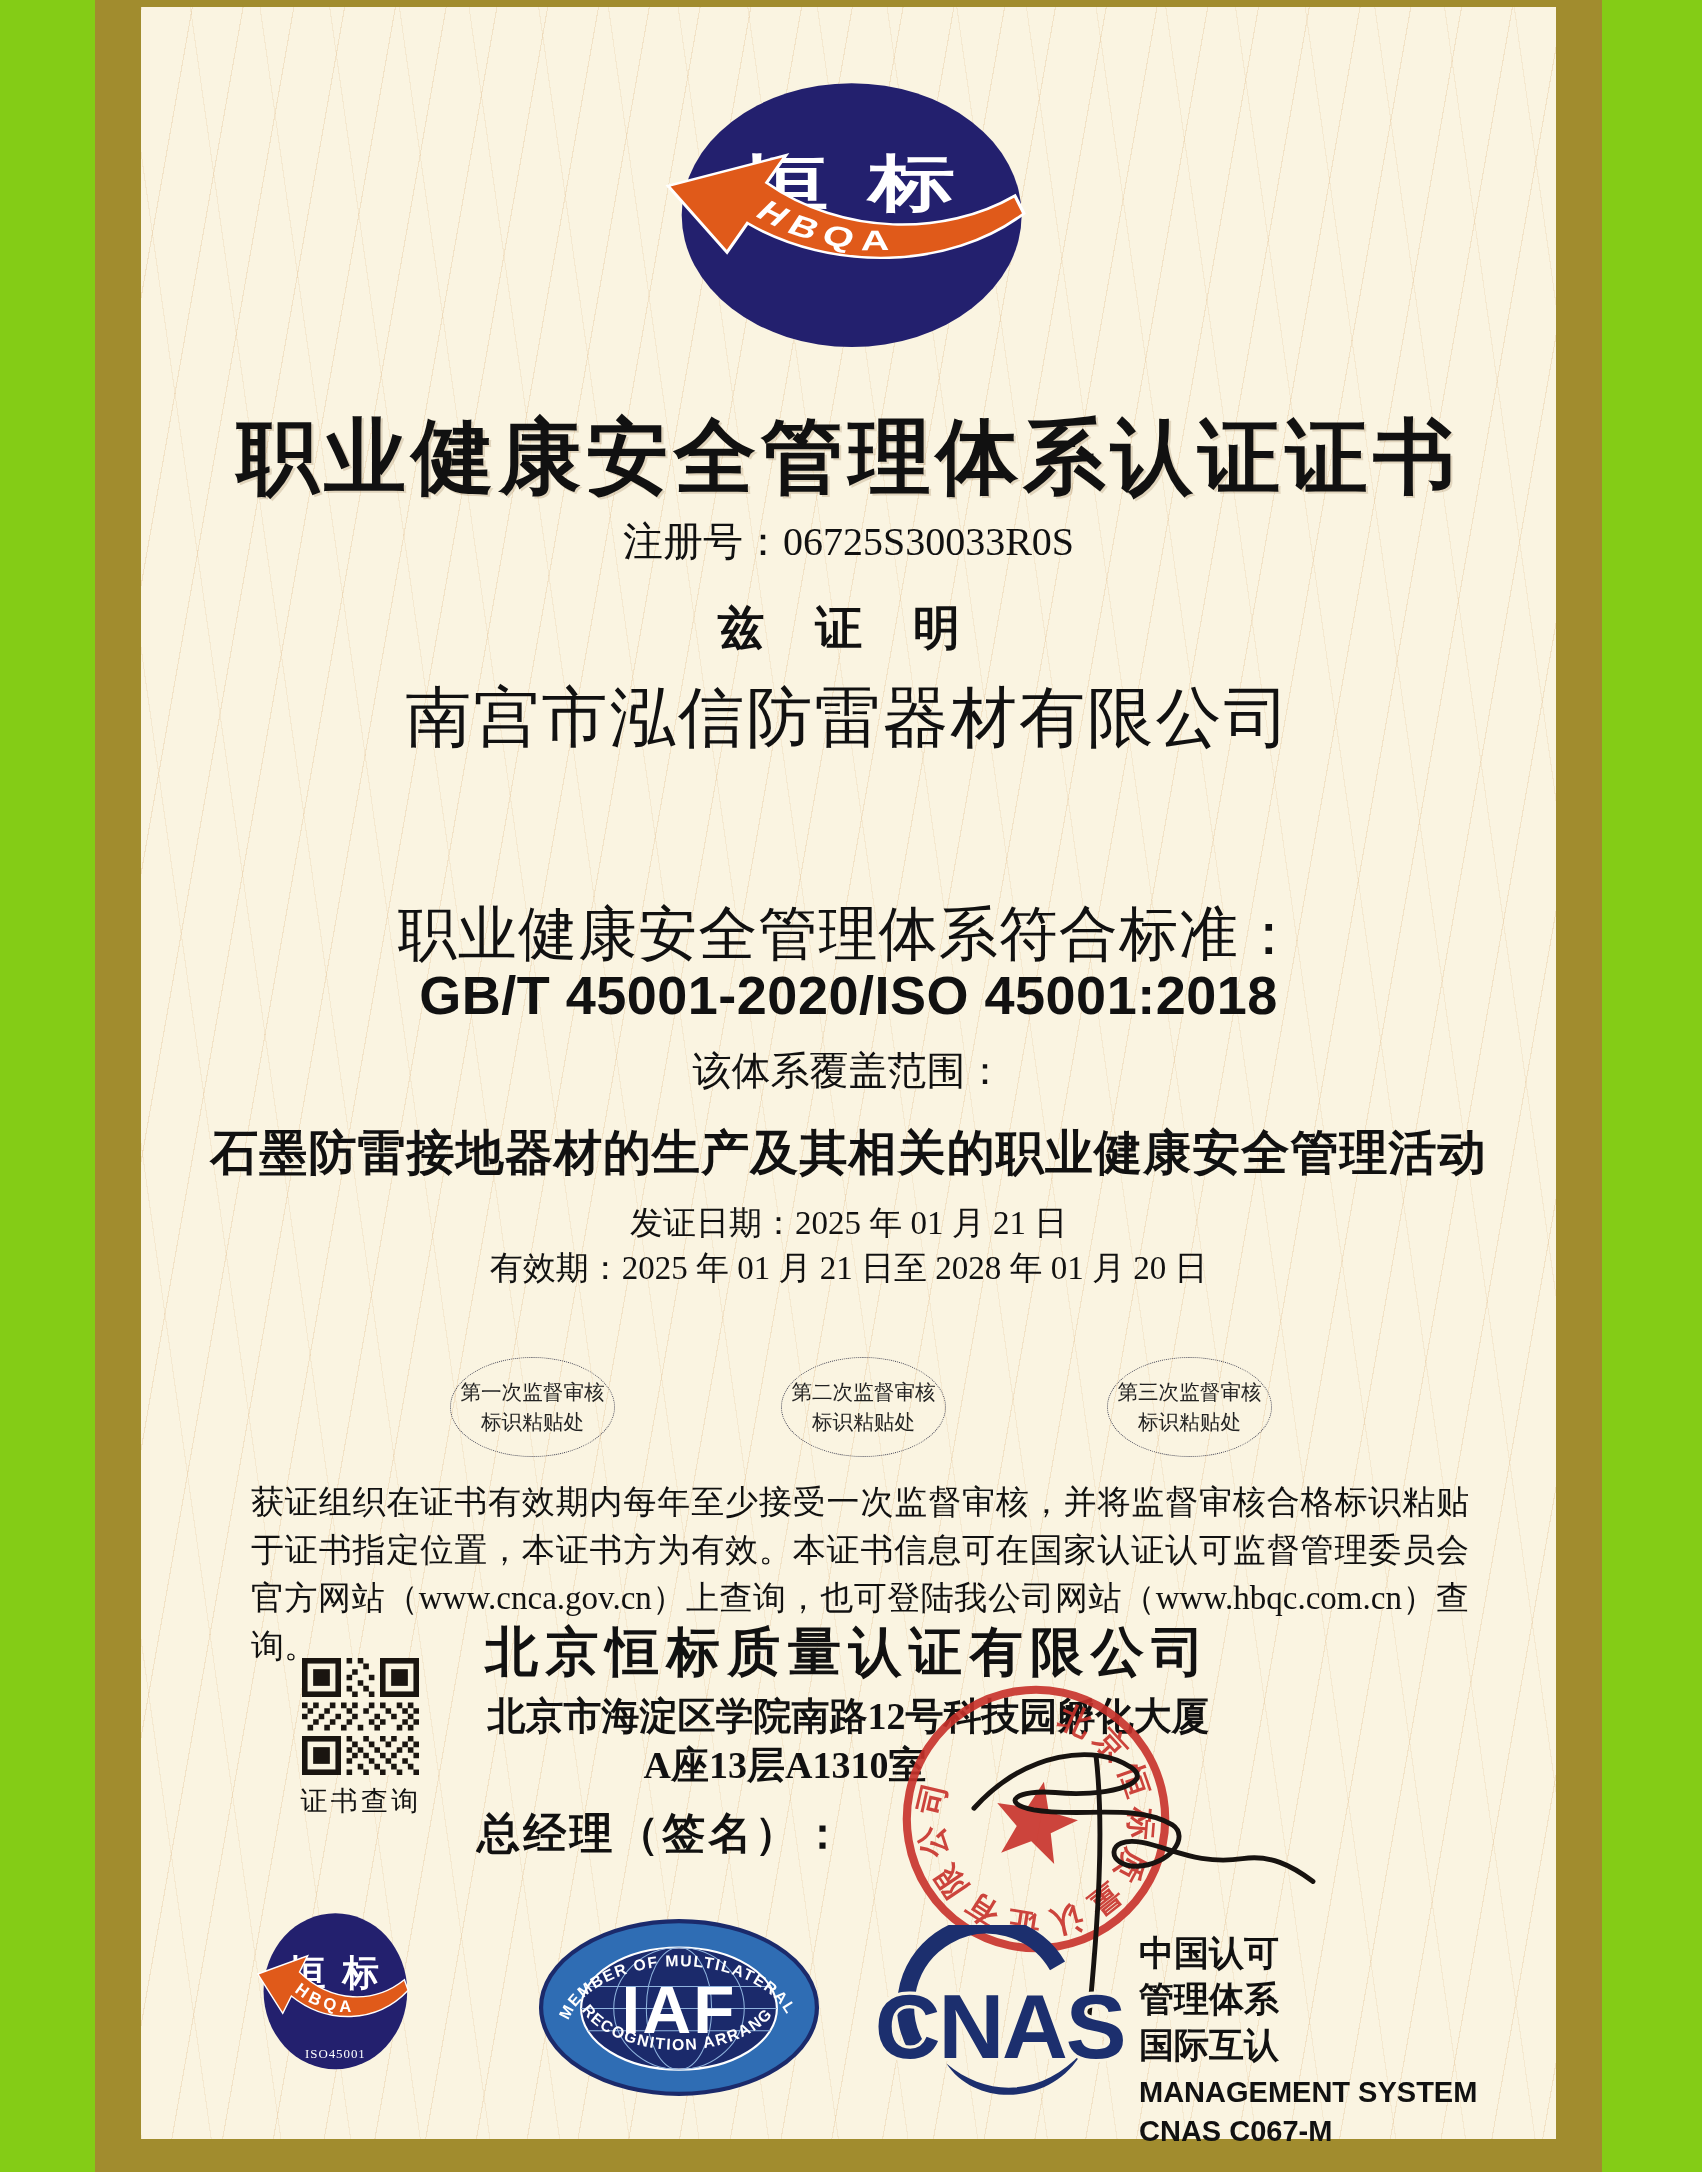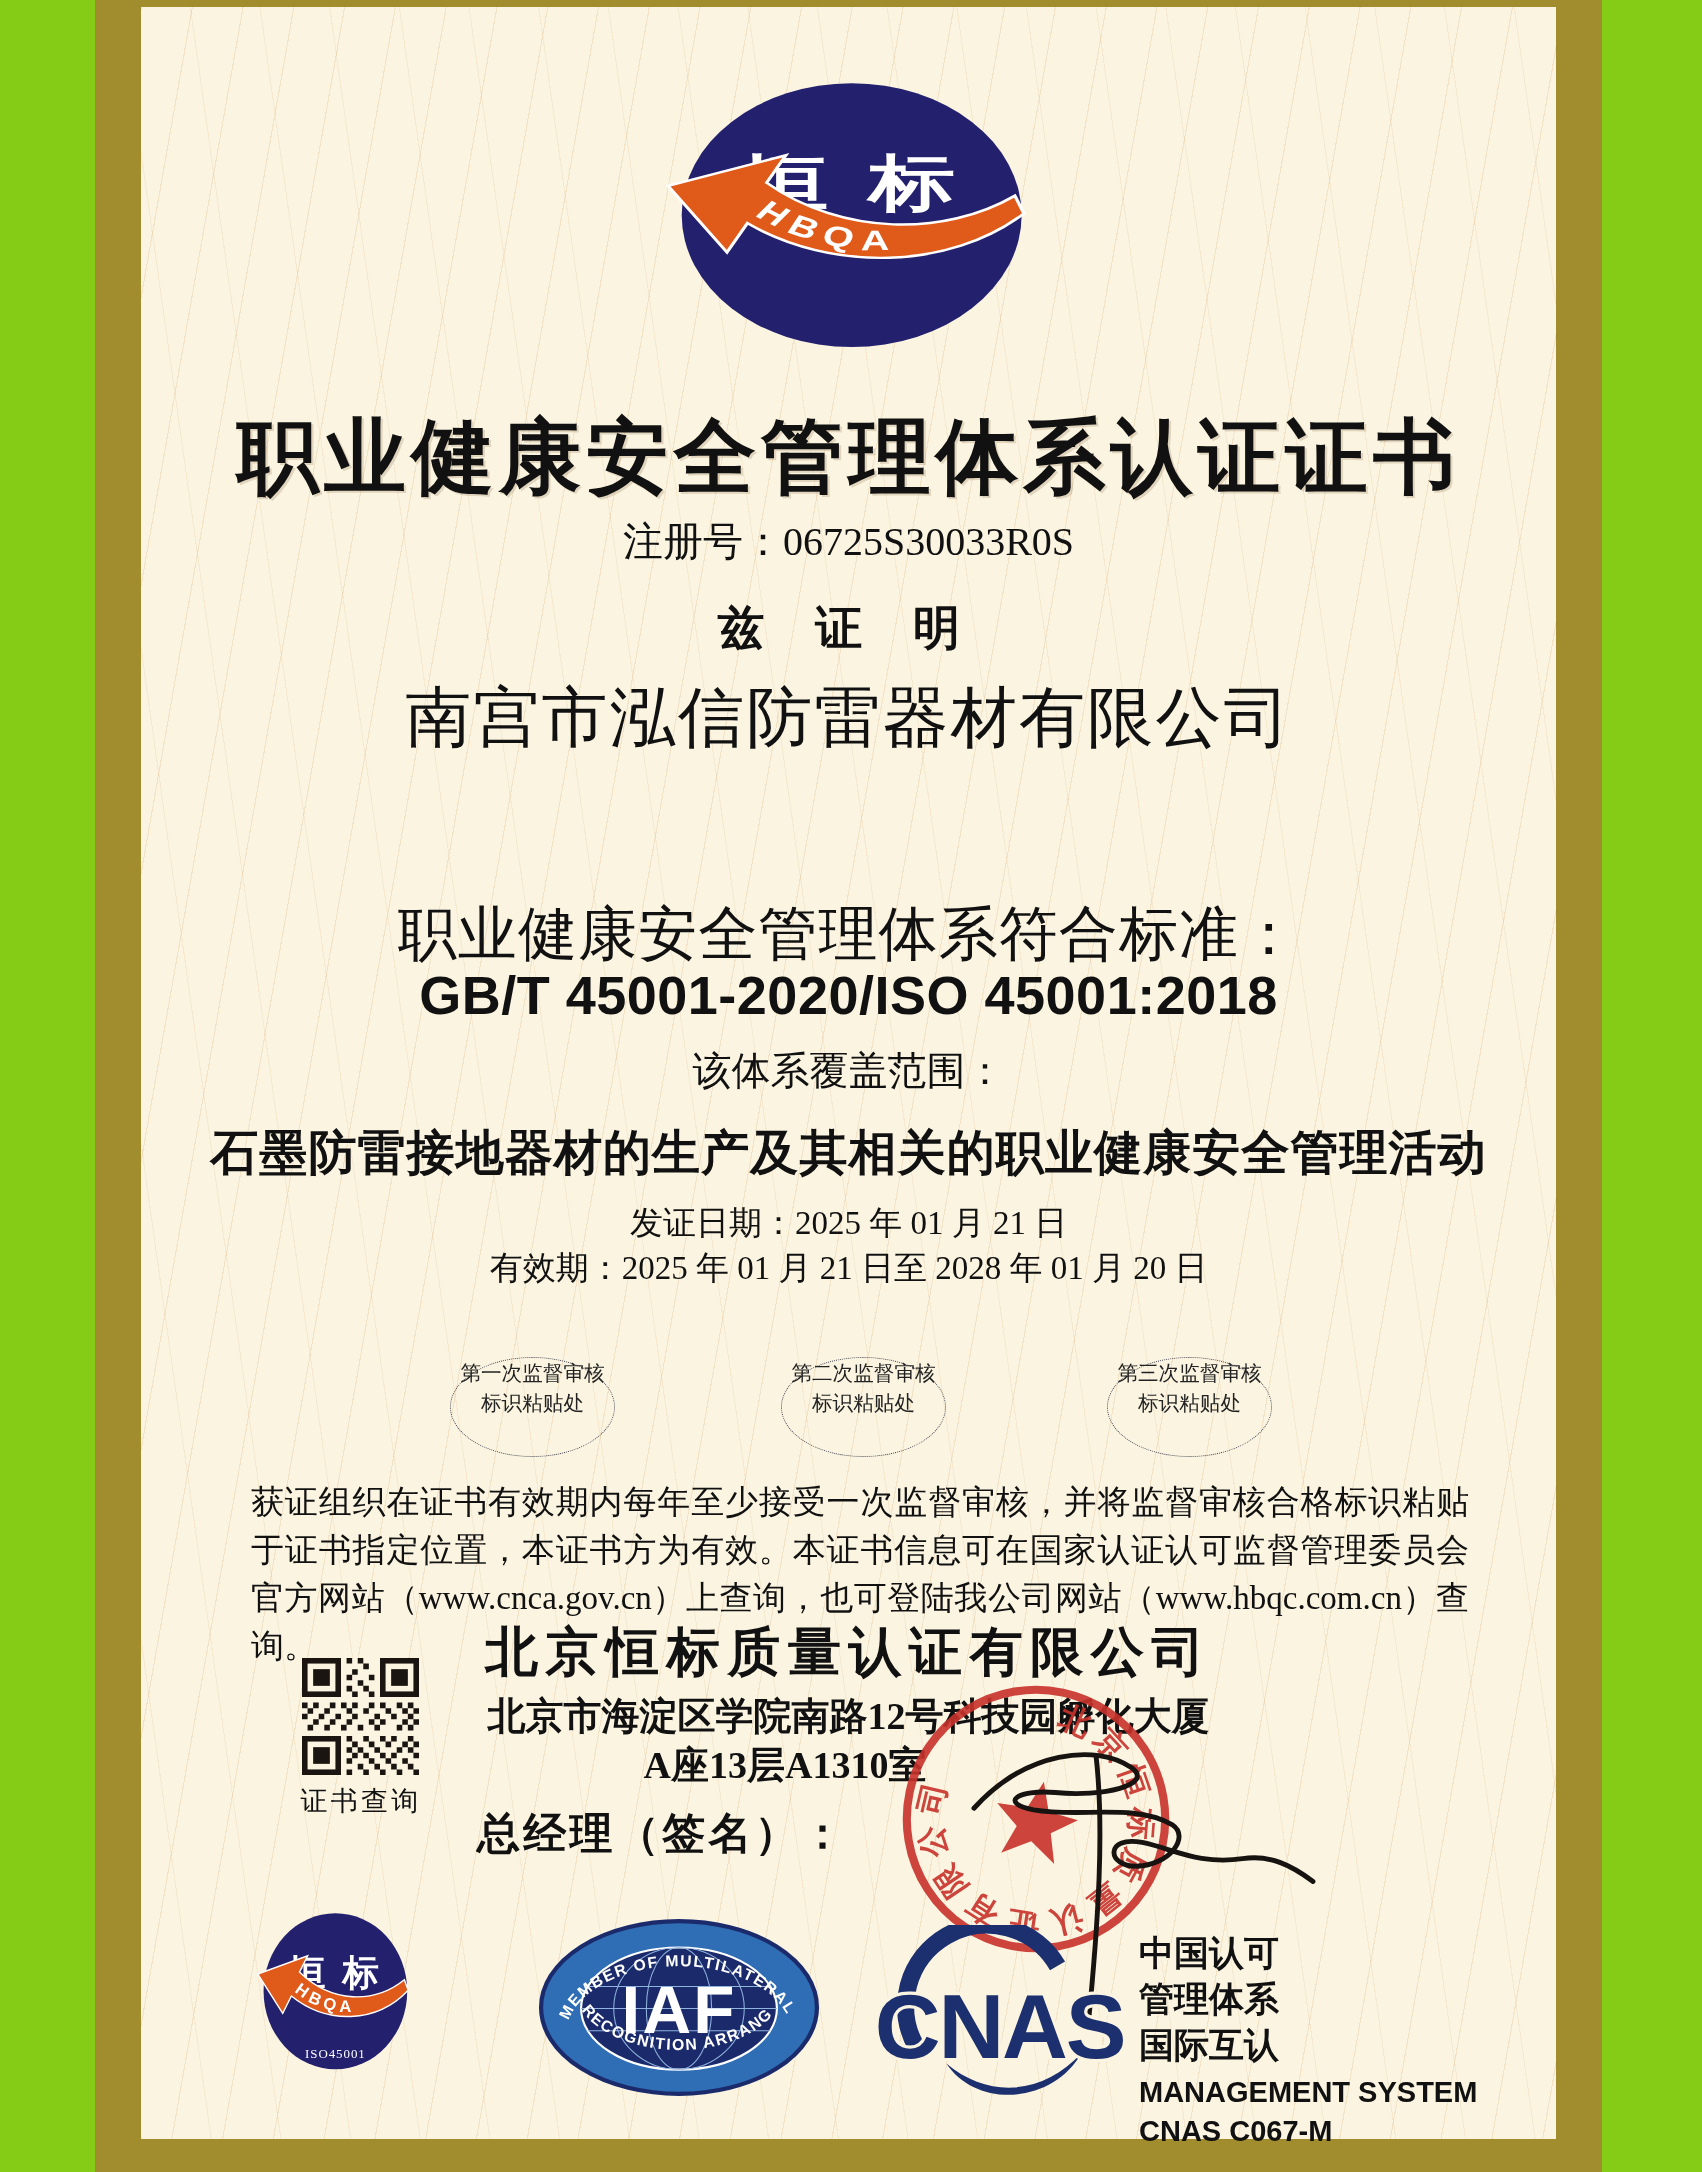--- a/index.html
+++ b/index.html
@@ -19,21 +19,21 @@
   #certify{top:597px;font-size:47px;letter-spacing:19.5px;font-weight:bold;}
   #company{top:673px;font-size:66px;letter-spacing:2.2px;font-weight:normal;}
   #addr-block{left:258px;top:753px;font-size:34px;line-height:54px;text-align:left;}
   #std-head{top:895px;font-size:59px;font-weight:normal;letter-spacing:1.1px;}
   #std-line{top:964px;font-size:54px;font-weight:bold;letter-spacing:0.5px;}
   #scope-head{top:1044px;font-size:39px;font-weight:normal;}
   #scope-line{top:1121px;font-size:48px;font-weight:bold;letter-spacing:1.1px;}
   #issue-line{top:1201px;font-size:33px;}
   #valid-line{top:1246px;font-size:33px;}
   .sticker{top:1357px;width:163px;height:98px;border:1.6px dotted #445;border-radius:50%;
-     display:flex;flex-direction:column;align-items:center;
+     display:flex;flex-direction:column;align-items:center;justify-content:center;
      font-size:20.6px;line-height:30px;color:#222;}
   #sticker-1{left:450px;} #sticker-2{left:781px;} #sticker-3{left:1107px;}
   #notice{left:251px;top:1478px;width:1218px;font-size:33px;line-height:48px;
      text-align:justify;word-break:break-all;}
   #issuer{top:1617px;font-size:53px;letter-spacing:7.6px;font-weight:bold;}
   #issuer-addr1{top:1691px;font-size:38px;font-weight:bold;}
   #issuer-addr2{left:141px;width:1264px;top:1740px;font-size:38px;font-weight:bold;text-align:center;padding-left:12px;}
   #qr{left:302px;top:1658px;width:117px;height:117px;}
   #qr-label{left:285px;top:1783px;width:152px;text-align:center;font-size:27px;letter-spacing:3.3px;}
   #gm-line{left:477px;top:1805px;font-size:43px;font-weight:bold;letter-spacing:3.3px;}

